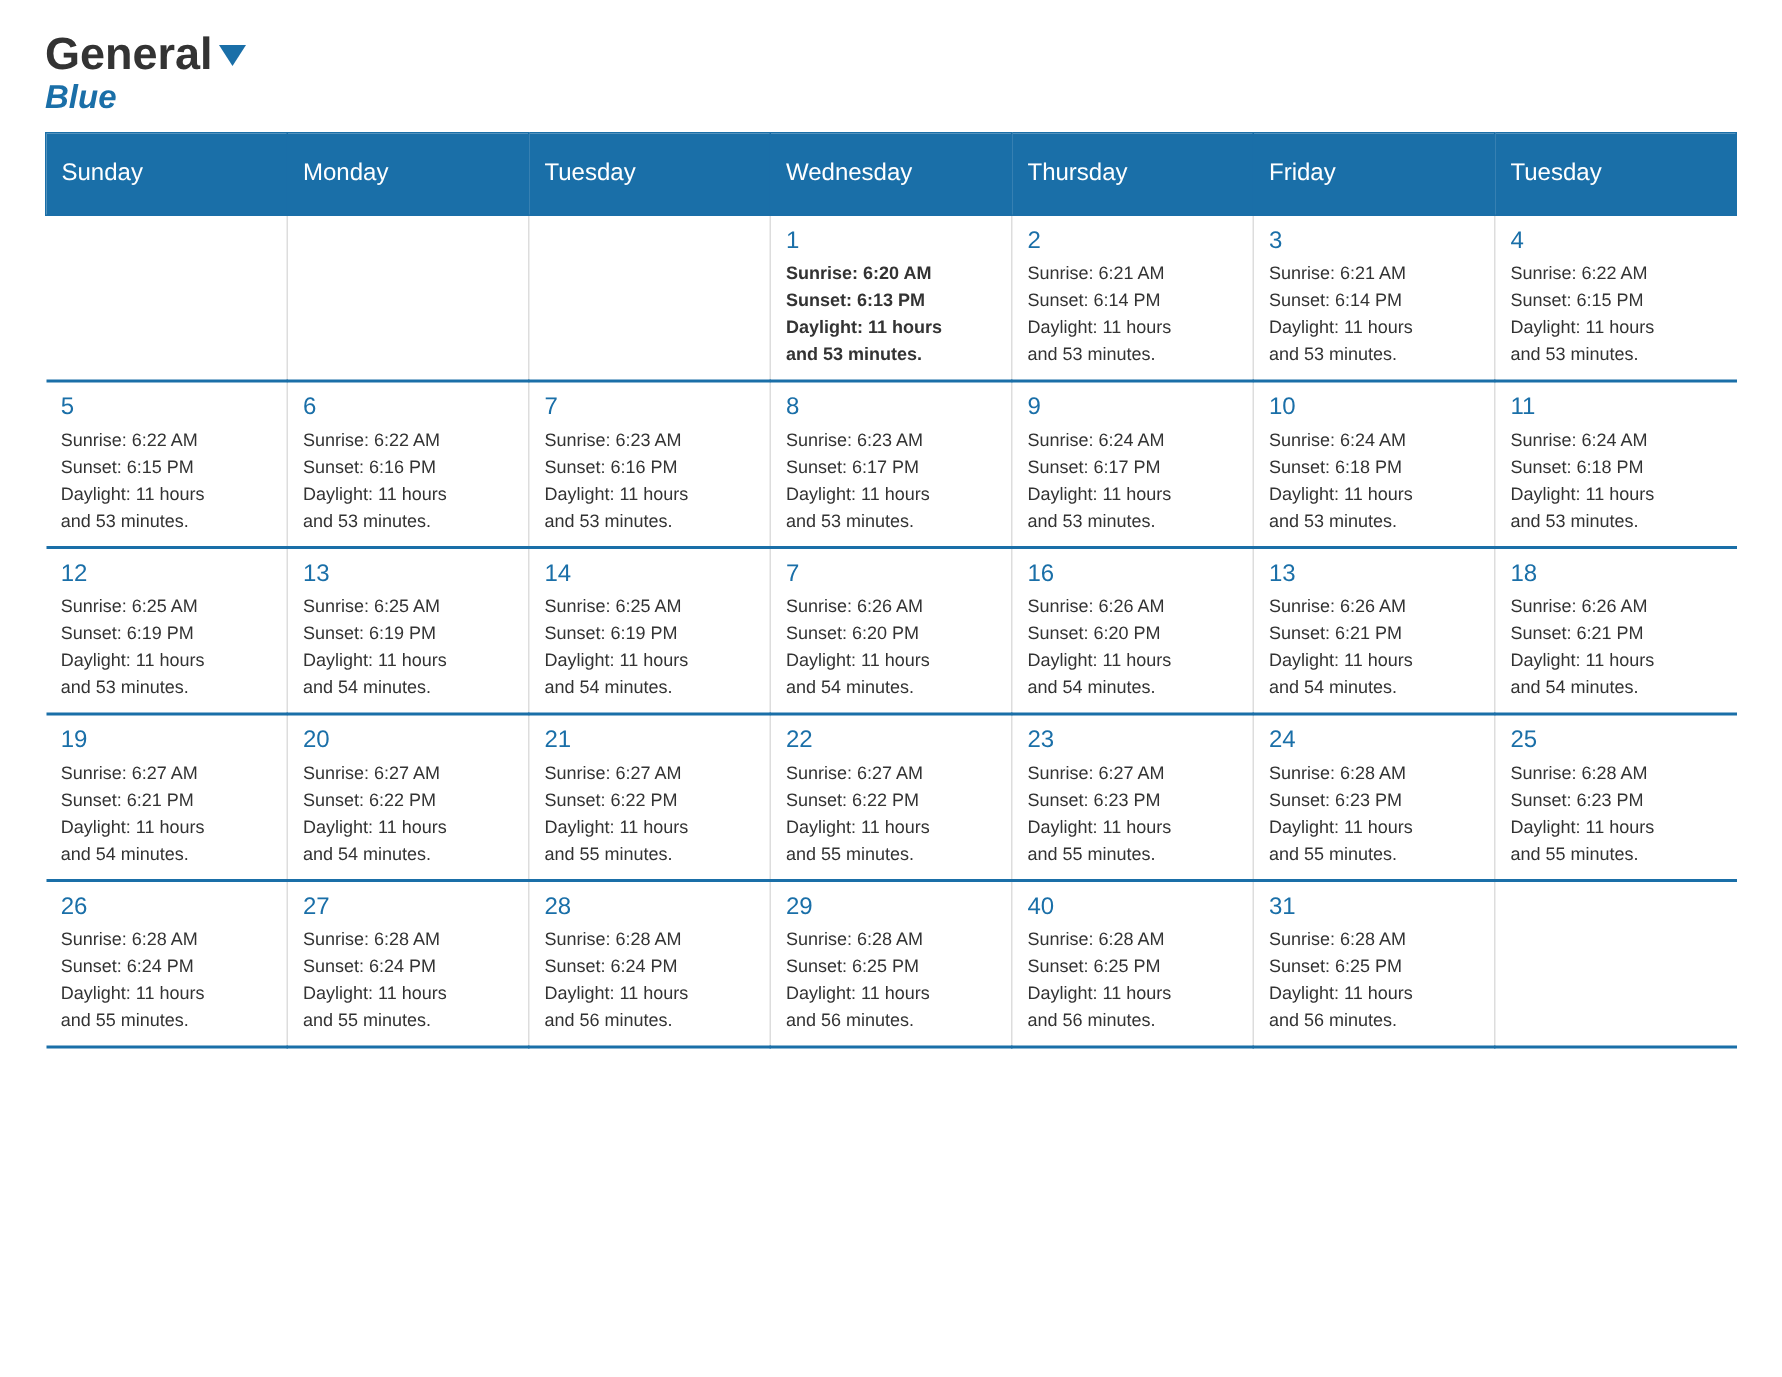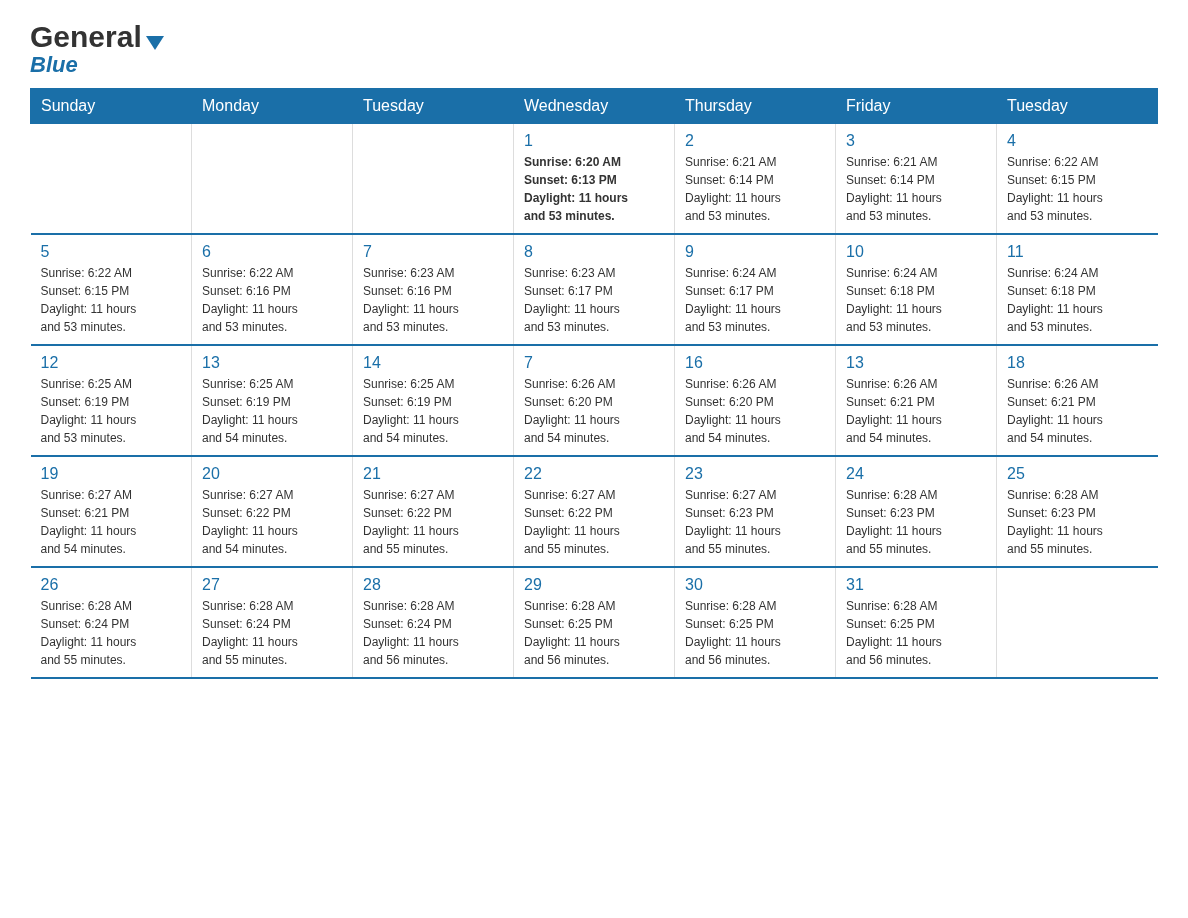--- a/index.html
+++ b/index.html
@@ -44,21 +44,21 @@
     table {
       width: 100%;
       border-collapse: collapse;
       margin-top: 10px;
     }
     thead tr th {
       background-color: #1a6fa8;
       color: #fff;
       font-size: 16px;
       font-weight: normal;
-      padding: 8px 10px;
+      padding: 18px 10px;
       text-align: left;
       border: 1px solid #1a6fa8;
     }
     tbody tr {
       border-bottom: 2px solid #1a6fa8;
     }
     tbody tr td {
       vertical-align: top;
       padding: 8px 10px;
       font-size: 12.5px;
@@ -82,21 +82,21 @@
       color: #333;
       font-size: 12px;
       line-height: 1.5;
     }
     .empty-cell {
       background: #fff;
     }
     
     .logo-wrapper {
       display: flex;
-      align-items: flex-end;
+      align-items: center;
     }
     .logo-general {
       font-size: 30px;
       font-weight: bold;
       color: #333;
     }
   </style>
 </head>
 <body>
 
@@ -338,21 +338,21 @@
 and 56 minutes.</div>
         </td>
         <td>
           <span class="day-num">29</span>
           <div class="day-info" style="white-space: pre-line;">Sunrise: 6:28 AM
 Sunset: 6:25 PM
 Daylight: 11 hours
 and 56 minutes.</div>
         </td>
         <td>
-          <span class="day-num">30</span>
+          <span class="day-num">40</span>
           <div class="day-info" style="white-space: pre-line;">Sunrise: 6:28 AM
 Sunset: 6:25 PM
 Daylight: 11 hours
 and 56 minutes.</div>
         </td>
         <td>
           <span class="day-num">31</span>
           <div class="day-info" style="white-space: pre-line;">Sunrise: 6:28 AM
 Sunset: 6:25 PM
 Daylight: 11 hours

